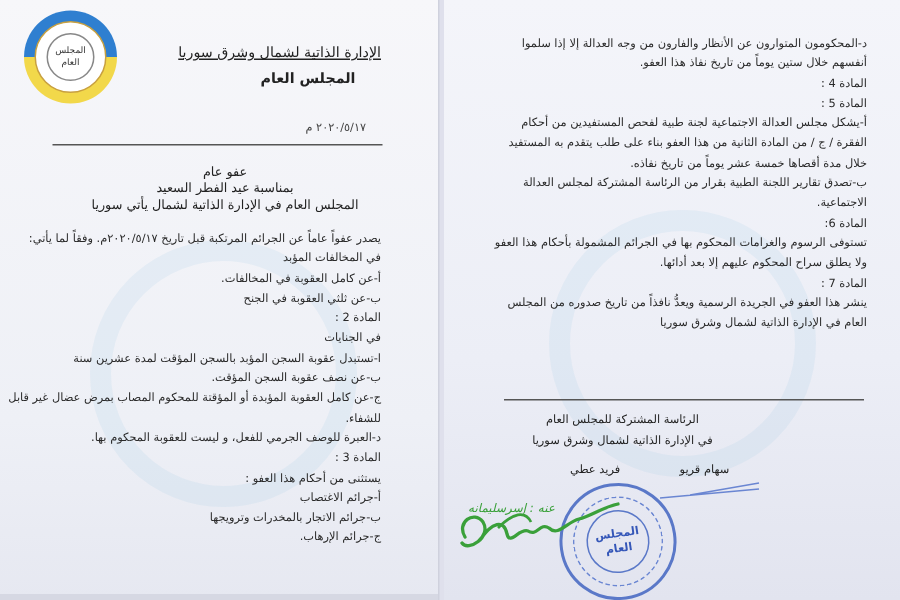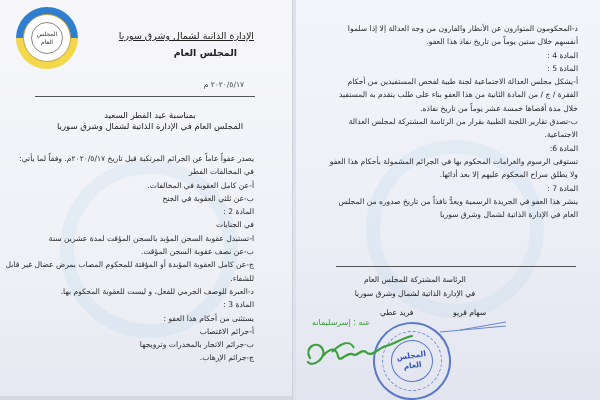--- a/index.html
+++ b/index.html
@@ -58,21 +58,21 @@
   .name-1 { left:380px; }
   .name-2 { left:453px; }
   .stamp {
     position:absolute; left:373px; top:322px; width:74px; height:74px; border-radius:50%;
     border:2px solid #5a78c8; display:flex; align-items:center; justify-content:center;
     transform:rotate(-8deg);
   }
   .stamp .mid { width:58px; height:58px; border-radius:50%; border:1px dashed #6a86d2; display:flex; align-items:center; justify-content:center; }
   .stamp .core { width:40px; height:40px; border-radius:50%; border:1.5px solid #5a78c8; color:#3456b8; font-size:7.5px; line-height:10px; text-align:center; display:flex; flex-direction:column; justify-content:center; font-weight:bold; }
   .signature { position:absolute; left:302px; top:318px; width:115px; height:60px; }
-  .sig-note { position:absolute; left:312px; top:318px; font-size:8px; color:#3aa03a; direction:rtl; }
+  .sig-note { position:absolute; left:312px; top:334px; font-size:8px; color:#3aa03a; font-style:italic; direction:rtl; }
 </style>
 </head>
 <body>
 
 <div class="page page-left">
   <div class="watermark" style="left:60px;top:160px;width:150px;height:150px;"></div>
 
   <div class="logo">
     <div class="ring">
       <div class="inner">
@@ -81,27 +81,28 @@
       </div>
     </div>
   </div>
 
   <div class="hdr hdr-1">الإدارة الذاتية لشمال وشرق سوريا</div>
   <div class="hdr hdr-2">المجلس العام</div>
   <div class="date-top">٢٠٢٠/٥/١٧ م</div>
   <div class="rule" style="left:35px;width:220px;top:96px;"></div>
 
   <div class="title-block">
+    <div>عفو عام</div>
     <div>بمناسبة عيد الفطر السعيد</div>
-    <div class="t3">المجلس العام في الإدارة الذاتية لشمال وشرق سوريا</div>
+    <div class="t3">المجلس العام في الإدارة الذاتية لشمال يأتي سوريا</div>
   </div>
 
   <div class="body-text left-body">
     <p>يصدر عفواً عاماً عن الجرائم المرتكبة قبل تاريخ ٢٠٢٠/٥/١٧م. وفقاً لما يأتي:</p>
-    <p>في المخالفات الفطر</p>
+    <p>في المخالفات المؤبد</p>
     <p>أ-عن كامل العقوبة في المخالفات.</p>
     <p>ب-عن ثلثي العقوبة في الجنح</p>
     <p>المادة 2 :</p>
     <p>في الجنايات</p>
     <p>ا-تستبدل عقوبة السجن المؤبد بالسجن المؤقت لمدة عشرين سنة</p>
     <p>ب-عن نصف عقوبة السجن المؤقت.</p>
     <p>ج-عن كامل العقوبة المؤبدة أو المؤقتة للمحكوم المصاب بمرض عضال غير قابل</p>
     <p>للشفاء.</p>
     <p>د-العبرة للوصف الجرمي للفعل، و ليست للعقوبة المحكوم بها.</p>
     <p>المادة 3 :</p>

